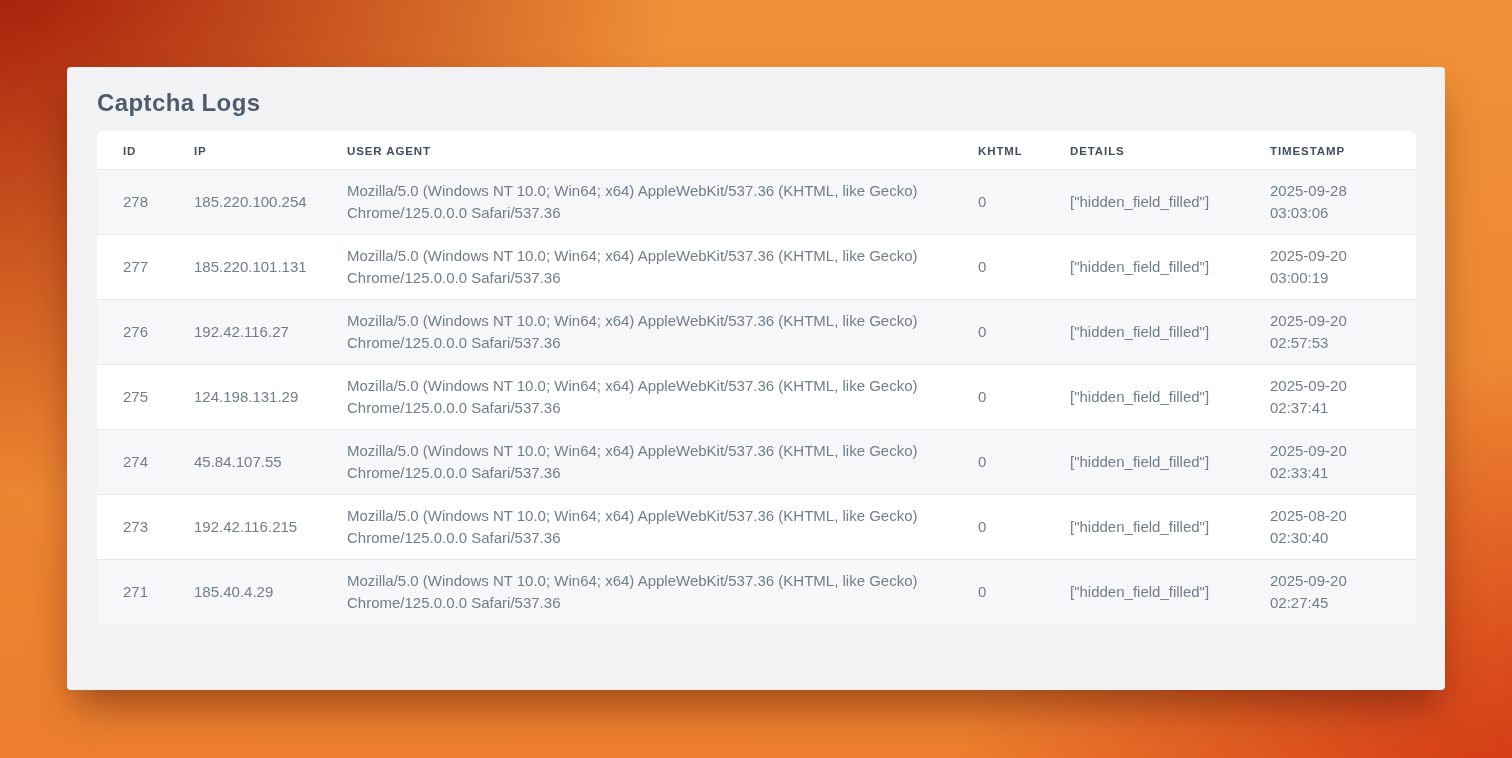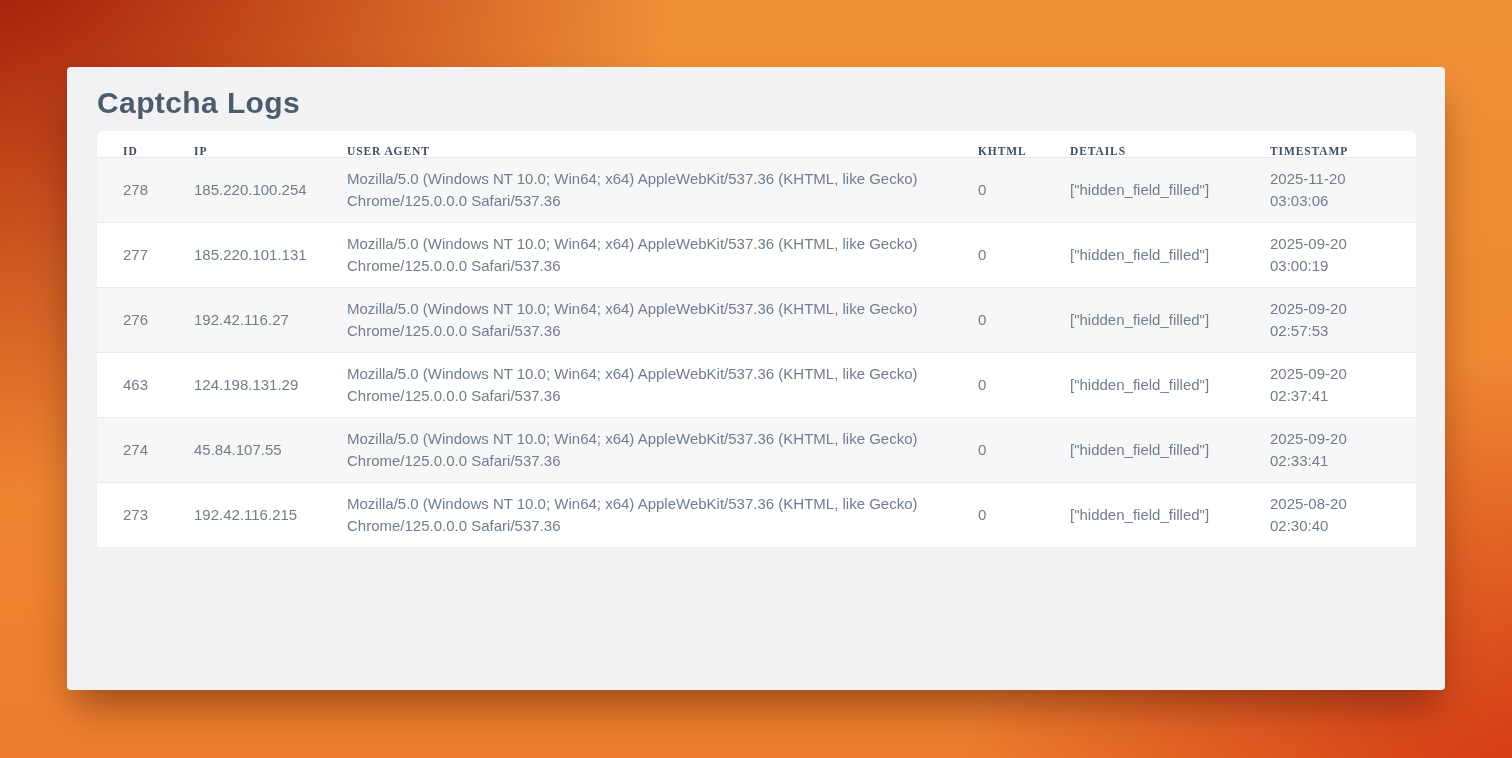--- a/index.html
+++ b/index.html
@@ -25,21 +25,21 @@
     box-sizing: border-box;
     padding: 14px 29px 0 30px;
     background: var(--card-bg, #f2f2f4);
     border-radius: 4px;
     box-shadow: 0 22px 38px -8px rgba(50, 5, 0, 0.45);
     overflow: hidden;
   }
 
   h1.title {
     margin: 0 0 6px 0;
-    font-size: 30px;
+    font-size: 24px;
     line-height: 44px;
     font-weight: 600;
     letter-spacing: 0.4px;
     color: var(--title-text, #4c5c6c);
   }
 
   .table-wrap {
     background: var(--table-bg, #ffffff);
     border-radius: 6px 6px 0 0;
     overflow: hidden;
@@ -58,23 +58,22 @@
   col.c-score   { width: 92px;  }
   col.c-details { width: 200px; }
   col.c-ts      { width: 156px; }
 
   th {
     text-align: left;
     font-size: 11.5px;
     font-weight: 700;
     letter-spacing: 0.9px;
     color: var(--header-text, #3f4e60);
-    padding: 14px 10px 0 10px;
+    padding: 14px 10px 12px 10px;
     white-space: nowrap;
-    font-family: Liberation Serif, serif;
   }
   th:first-child, td:first-child { padding-left: 26px; }
 
   td {
     font-size: 15px;
     line-height: 22px;
     font-weight: 400;
     color: var(--cell-text, #707d8c);
     padding: 10px;
     vertical-align: middle;
@@ -109,40 +108,40 @@
             <th>TIMESTAMP</th>
           </tr>
       </thead>
       <tbody id="body-rows">
           <tr>
             <td>278</td>
             <td>185.220.100.254</td>
             <td>Mozilla/5.0 (Windows NT 10.0; Win64; x64) AppleWebKit/537.36 (KHTML, like Gecko) Chrome/125.0.0.0 Safari/537.36</td>
             <td>0</td>
             <td>["hidden_field_filled"]</td>
-            <td>2025-11-20 03:03:06</td>
+            <td>2025-09-28 03:03:06</td>
           </tr>
           <tr>
             <td>277</td>
             <td>185.220.101.131</td>
             <td>Mozilla/5.0 (Windows NT 10.0; Win64; x64) AppleWebKit/537.36 (KHTML, like Gecko) Chrome/125.0.0.0 Safari/537.36</td>
             <td>0</td>
             <td>["hidden_field_filled"]</td>
             <td>2025-09-20 03:00:19</td>
           </tr>
           <tr>
             <td>276</td>
             <td>192.42.116.27</td>
             <td>Mozilla/5.0 (Windows NT 10.0; Win64; x64) AppleWebKit/537.36 (KHTML, like Gecko) Chrome/125.0.0.0 Safari/537.36</td>
             <td>0</td>
             <td>["hidden_field_filled"]</td>
             <td>2025-09-20 02:57:53</td>
           </tr>
           <tr>
-            <td>463</td>
+            <td>275</td>
             <td>124.198.131.29</td>
             <td>Mozilla/5.0 (Windows NT 10.0; Win64; x64) AppleWebKit/537.36 (KHTML, like Gecko) Chrome/125.0.0.0 Safari/537.36</td>
             <td>0</td>
             <td>["hidden_field_filled"]</td>
             <td>2025-09-20 02:37:41</td>
           </tr>
           <tr>
             <td>274</td>
             <td>45.84.107.55</td>
             <td>Mozilla/5.0 (Windows NT 10.0; Win64; x64) AppleWebKit/537.36 (KHTML, like Gecko) Chrome/125.0.0.0 Safari/537.36</td>
@@ -151,16 +150,24 @@
             <td>2025-09-20 02:33:41</td>
           </tr>
           <tr>
             <td>273</td>
             <td>192.42.116.215</td>
             <td>Mozilla/5.0 (Windows NT 10.0; Win64; x64) AppleWebKit/537.36 (KHTML, like Gecko) Chrome/125.0.0.0 Safari/537.36</td>
             <td>0</td>
             <td>["hidden_field_filled"]</td>
             <td>2025-08-20 02:30:40</td>
           </tr>
+          <tr>
+            <td>271</td>
+            <td>185.40.4.29</td>
+            <td>Mozilla/5.0 (Windows NT 10.0; Win64; x64) AppleWebKit/537.36 (KHTML, like Gecko) Chrome/125.0.0.0 Safari/537.36</td>
+            <td>0</td>
+            <td>["hidden_field_filled"]</td>
+            <td>2025-09-20 02:27:45</td>
+          </tr>
         </tbody>
     </table>
   </div>
 </div>
 
 </body></html>

